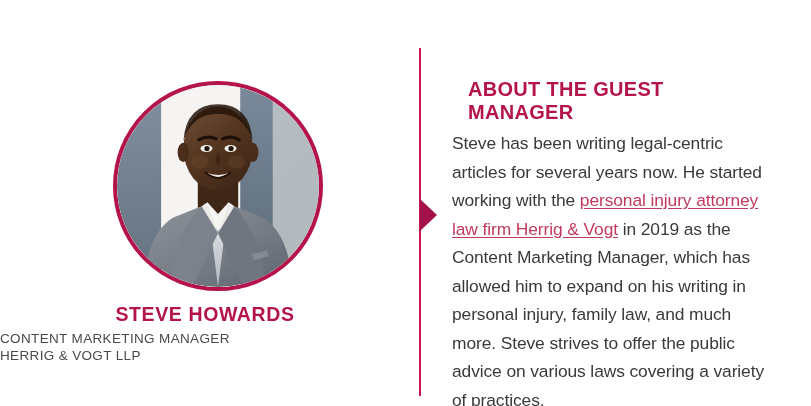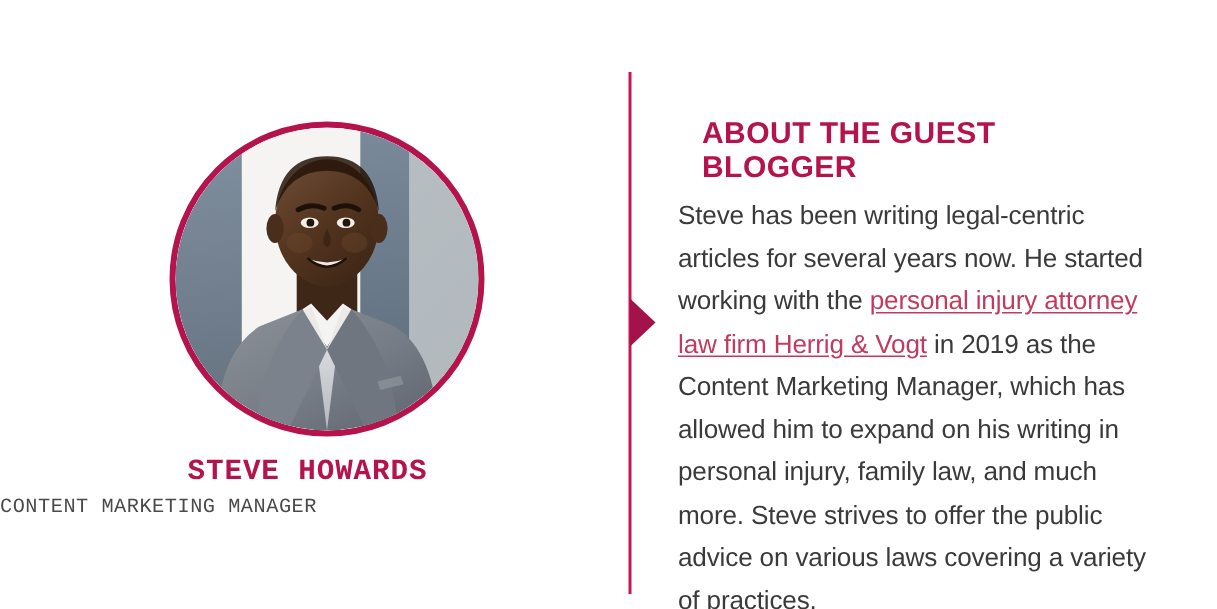--- a/index.html
+++ b/index.html
@@ -22,21 +22,20 @@
     background: #ffffff;
   }
 
   
   #profile-column {
     position: absolute;
     left: 0;
     top: 0;
     width: 410px;
     height: 350px;
-    font-family: Liberation Mono, monospace;
   }
 
   #avatar {
     position: absolute;
     left: 113px;
     top: 81px;
     width: 210px;
     height: 210px;
     border-radius: 50%;
     border: 4px solid #B4144B;
@@ -215,24 +214,25 @@
           <ellipse cx="86" cy="80" rx="9" ry="7" fill="#7a5337" opacity="0.28"></ellipse>
           <ellipse cx="124" cy="80" rx="9" ry="7" fill="#7a5337" opacity="0.28"></ellipse>
         </svg>
       </div>
     </div>
 
     <div id="profile-name">STEVE HOWARDS</div>
 
     <div id="profile-role">
       <span class="role-line">CONTENT MARKETING MANAGER</span>
+      <span class="role-line">HERRIG &amp; VOGT LLP</span>
     </div>
   </div>
 
   <div id="divider-line"></div>
   <div id="divider-arrow"></div>
 
   <div id="about-column">
-    <div id="about-heading">ABOUT THE GUEST BLOGGER</div>
+    <div id="about-heading">ABOUT THE GUEST MANAGER</div>
     <p id="about-body"><span>Steve has been writing legal-centric articles for several years now. He started working with the </span><a id="about-body-link" href="#">personal injury attorney law firm Herrig &amp; Vogt</a><span> in 2019 as the Content Marketing Manager, which has allowed him to expand on his writing in personal injury, family law, and much more. Steve strives to offer the public advice on various laws covering a variety of practices.</span></p>
   </div>
 
 </div>
 
 </body></html>

